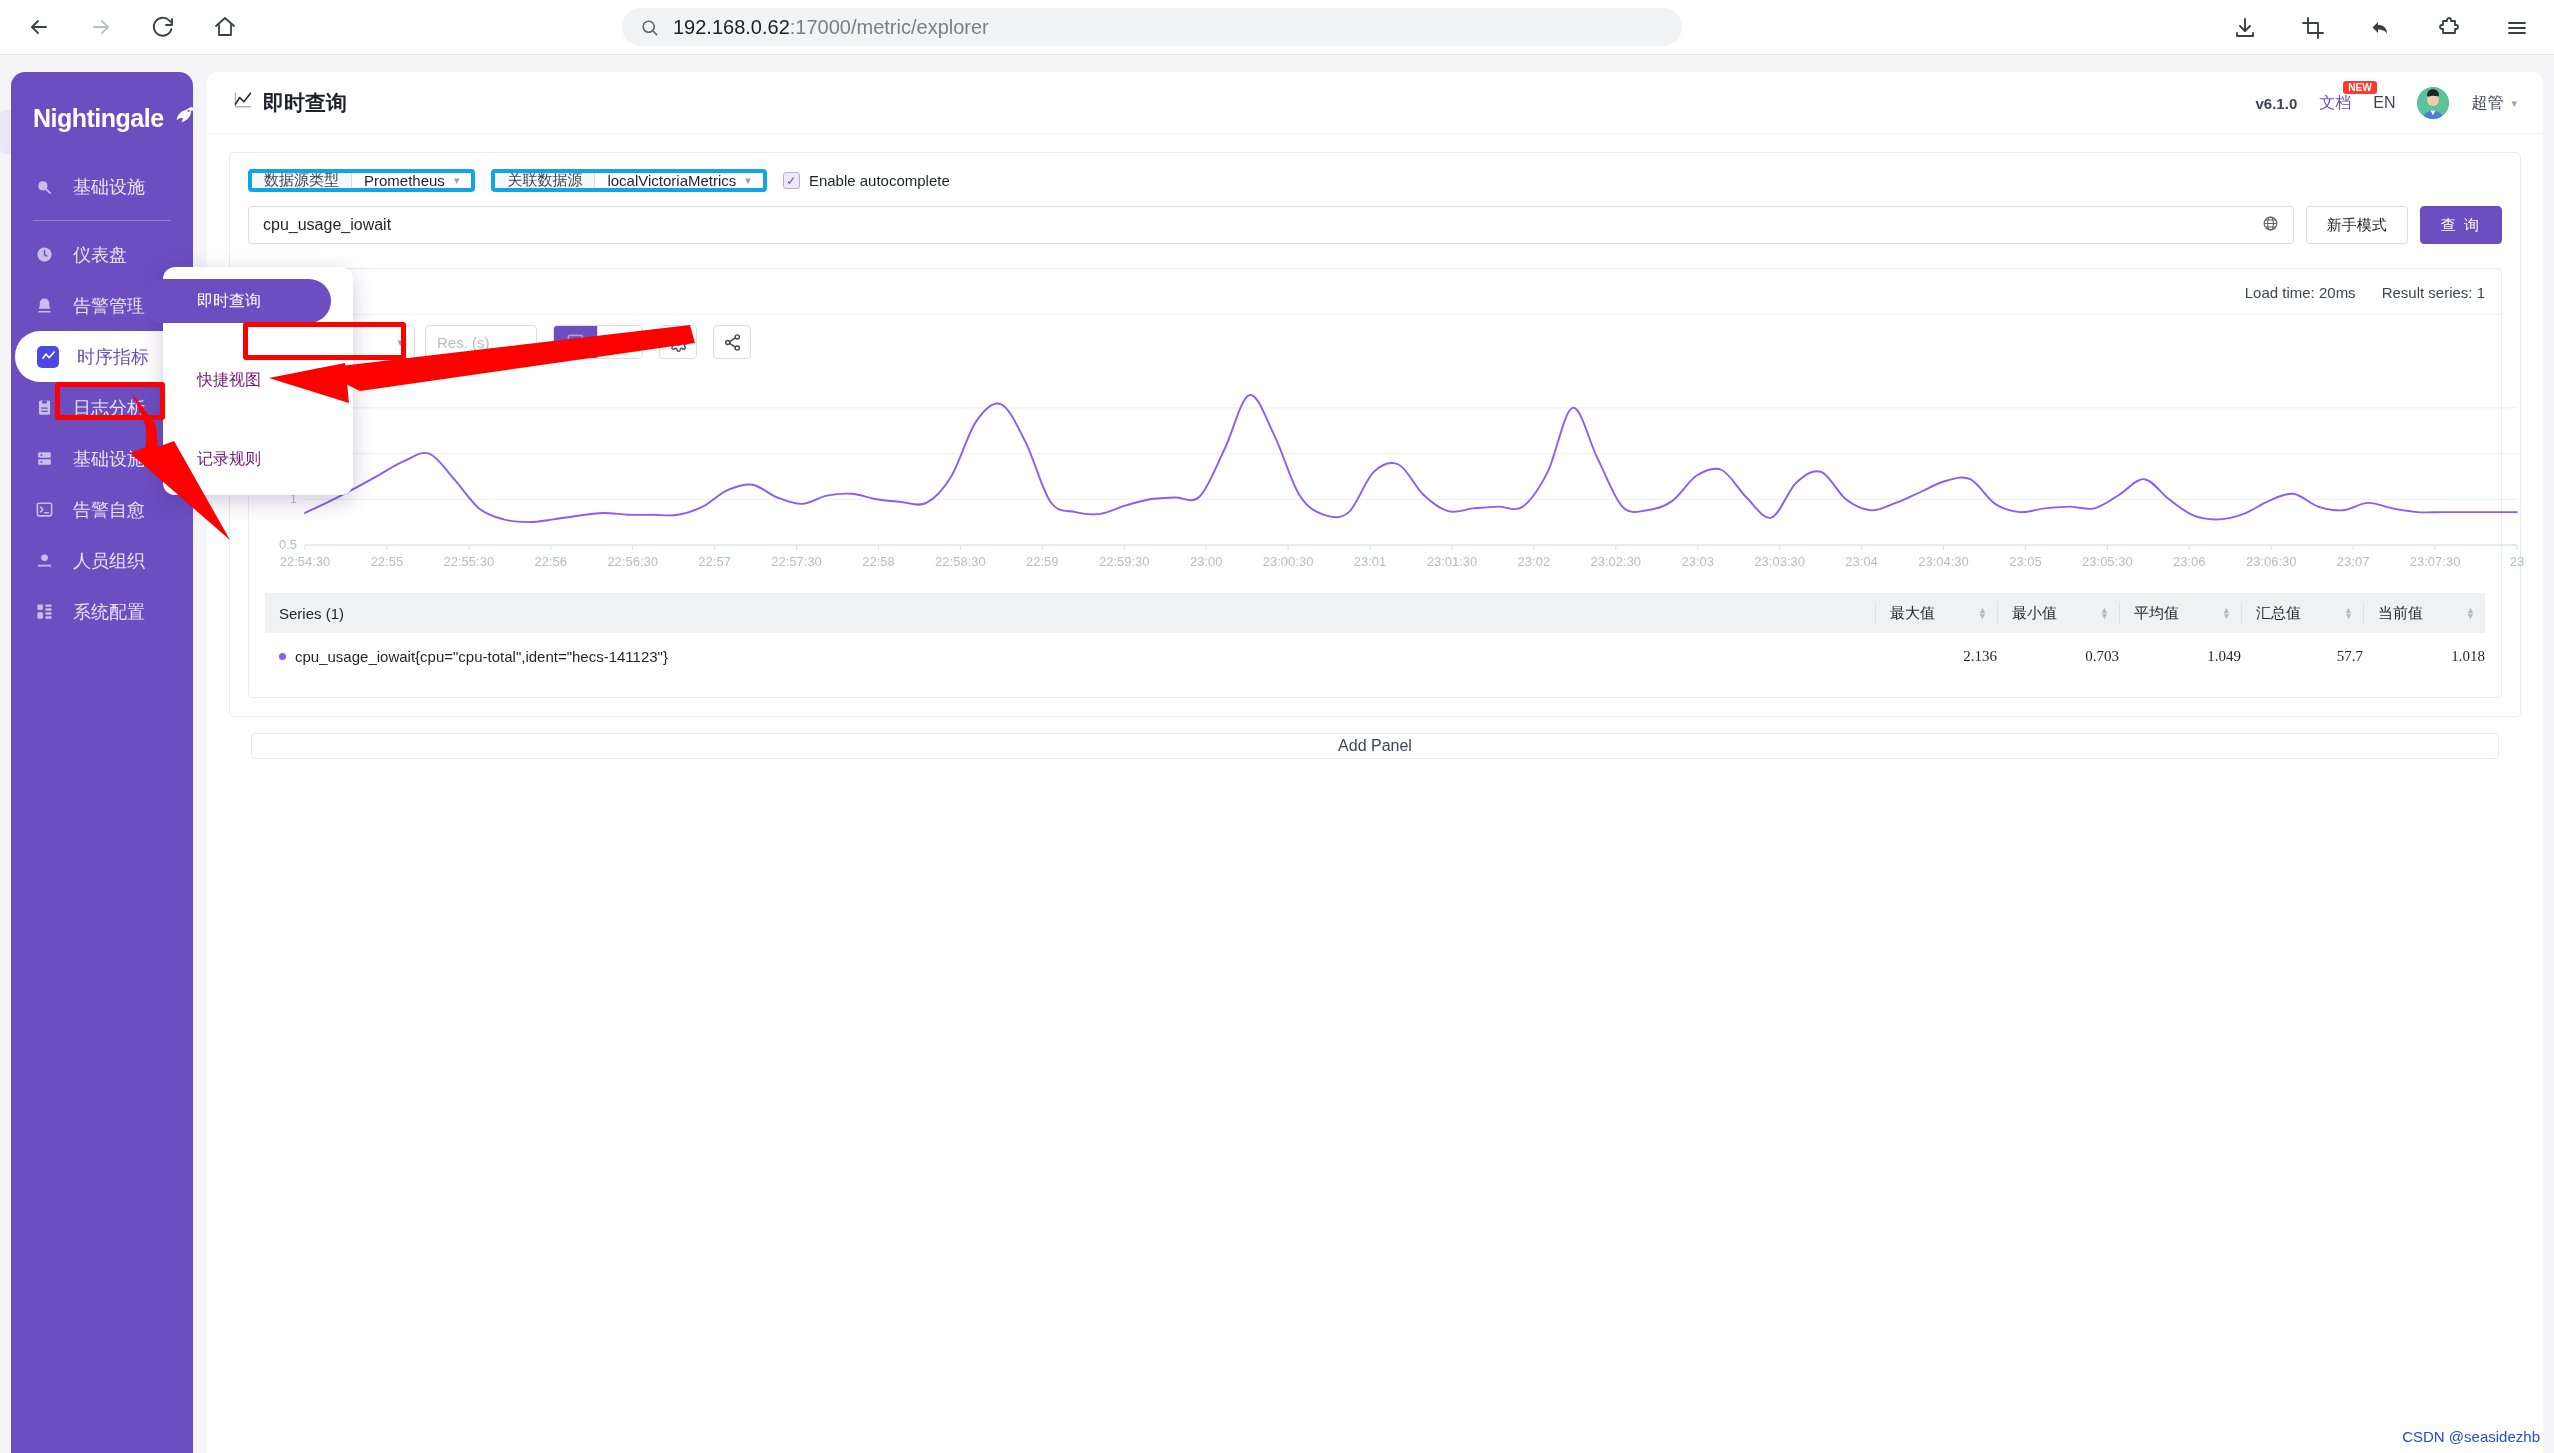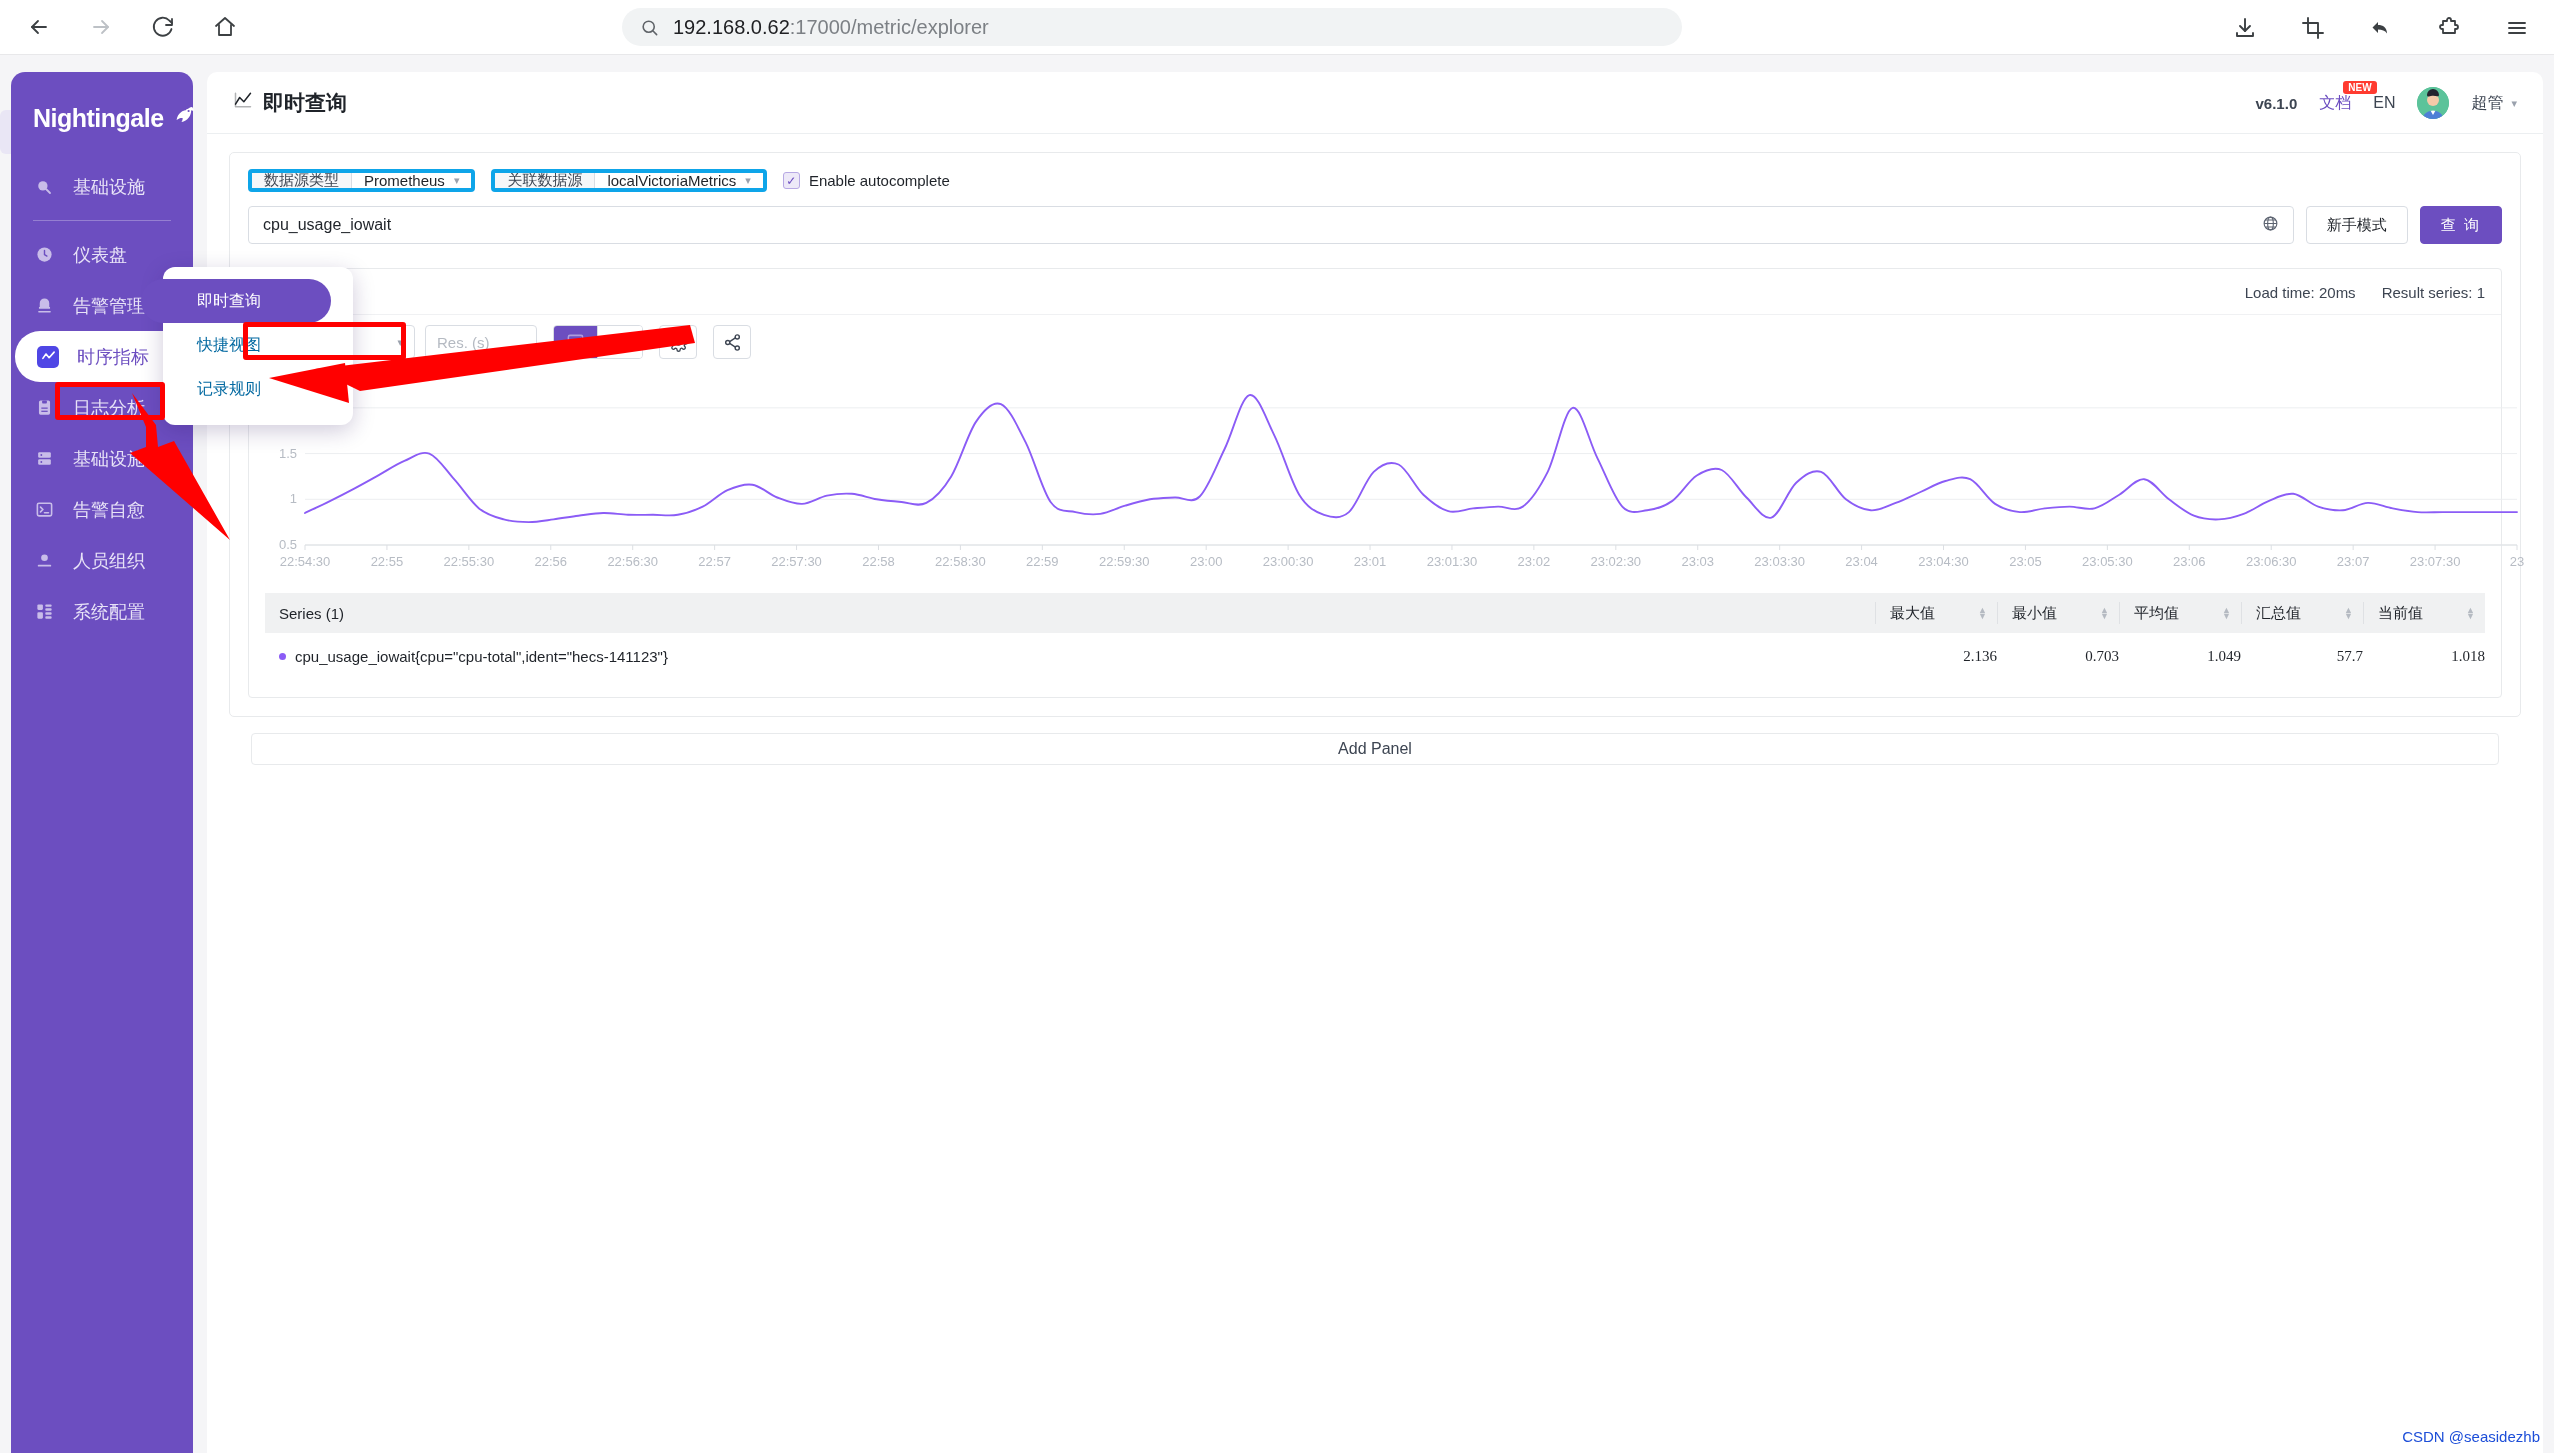--- a/index.html
+++ b/index.html
@@ -289,21 +289,21 @@
     padding-left: 14px;
     background: #fff;
   }
   .ser-name { display: flex; align-items: center; gap: 9px; }
   .dot { width: 7px; height: 7px; border-radius: 50%; background: #8b5cf6; }
   .stat-c { width: 122px; text-align: right; padding-left: 14px; font-family: Liberation Serif, serif; }
   .spacer { flex: 1; }
 
   .add-panel {
     margin: 16px 22px 0 22px;
-    height: 32px;
+    height: 26px;
     border: 1px solid #e8eaec; border-radius: 4px;
     background: #fff;
     display: flex; align-items: center; justify-content: center;
     font-size: 16px; color: #3d4552;
   }
 
   
   .submenu {
     position: absolute;
     left: 163px; top: 212px;
@@ -311,21 +311,21 @@
     background: #ffffff;
     border-radius: 12px;
     box-shadow: 0 6px 22px rgba(40,20,90,.22);
     padding: 12px 0 14px 0;
     z-index: 40;
   }
   .submenu-item {
     height: 44px;
     display: flex; align-items: center;
     padding-left: 34px;
-    font-size: 16px; color: #0369a1;
+    font-size: 16px; color: #701a75; margin-top: 35px;
   }
   .submenu-item.active {
     background: #6c4ec0; color: #ffffff;
     border-radius: 22px;
     margin: 0 8px 0 -22px;
     width: 190px;
     padding-left: 56px;
   }
 
   .watermark {

